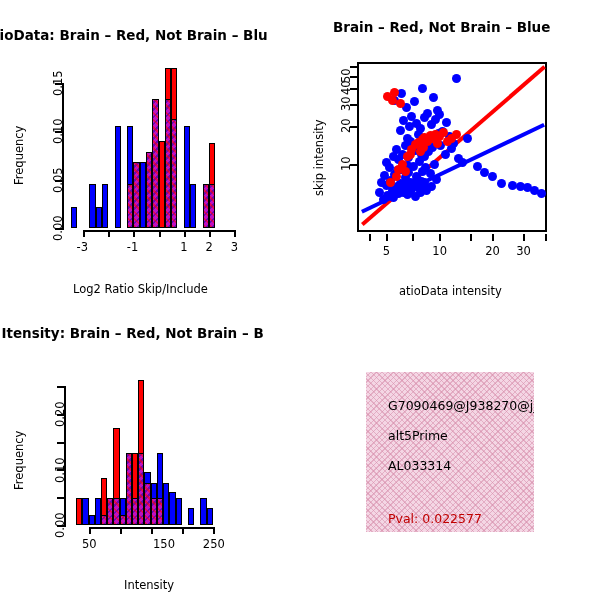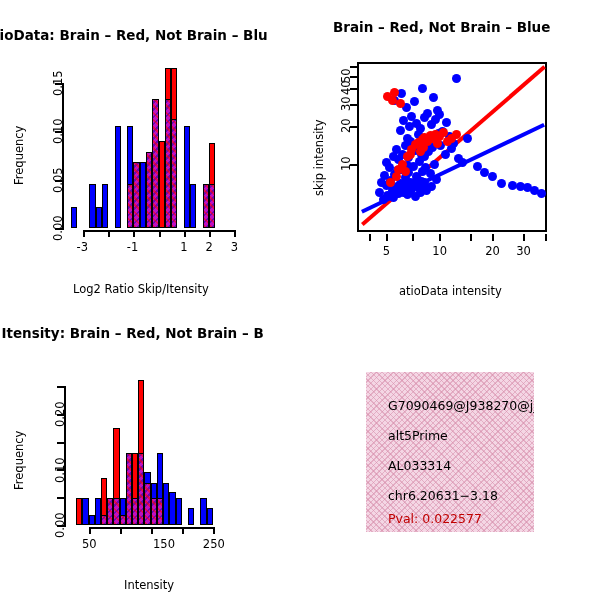--- a/index.html
+++ b/index.html
@@ -49,21 +49,21 @@
 </style>
 </head>
 <body>
 
 <div id="root">
 
   <div class="panel">
     <div class="ptitle" id="t1" style="left:-16px;top:27px;">atioData: Brain – Red, Not Brain – Blu</div>
 
     <div class="axlabel vert" style="left:12px;top:185px;">Frequency</div>
-    <div class="axlabel" style="left:73px;top:282px;">Log2 Ratio Skip/Itensity</div>
+    <div class="axlabel" style="left:73px;top:282px;">Log2 Ratio Skip/Include</div>
 
     <div id="p1-axes">
         <div class="axline" style="left:62px;top:82.54545454545456px;width:2px;height:147.45454545454544px;"></div>
         <div class="tick" style="left:55px;top:228px;width:7px;height:2px;"></div>
         <div class="tick-lbl vert" style="left:51px;top:241.2px;">0.00</div>
         <div class="tick" style="left:55px;top:179.5151515151515px;width:7px;height:2px;"></div>
         <div class="tick-lbl vert" style="left:51px;top:192.7151515151515px;">0.05</div>
         <div class="tick" style="left:55px;top:131.03030303030303px;width:7px;height:2px;"></div>
         <div class="tick-lbl vert" style="left:51px;top:144.23030303030302px;">0.10</div>
         <div class="tick" style="left:55px;top:82.54545454545456px;width:7px;height:2px;"></div>
@@ -339,17 +339,16 @@
         <div class="bar blue" style="left:187.9310344827586px;top:508.3090909090909px;width:6.2068965517241566px;height:16.690909090909088px;"></div>
         <div class="bar blue" style="left:200.3448275862069px;top:498.29454545454547px;width:6.206896551724128px;height:26.70545454545453px;"></div>
         <div class="bar blue" style="left:206.55172413793102px;top:508.3090909090909px;width:6.2068965517241566px;height:16.690909090909088px;"></div>
       </div>
   </div>
 
   <div id="infobox" style="left:366px;top:372px;width:168px;height:160px;">
     <div class="infoline" style="left:22px;top:26px;">G7090469@J938270@j_</div>
     <div class="infoline" style="left:22px;top:56px;">alt5Prime</div>
     <div class="infoline" style="left:22px;top:86px;">AL033314</div>
-    <div class="infoline" style="left:22px;top:116px;">chr6.20631−3.18</div>
     <div class="infoline pval" style="left:22px;top:139px;">Pval: 0.022577</div>
   </div>
 
 </div>
 
 </body></html>

